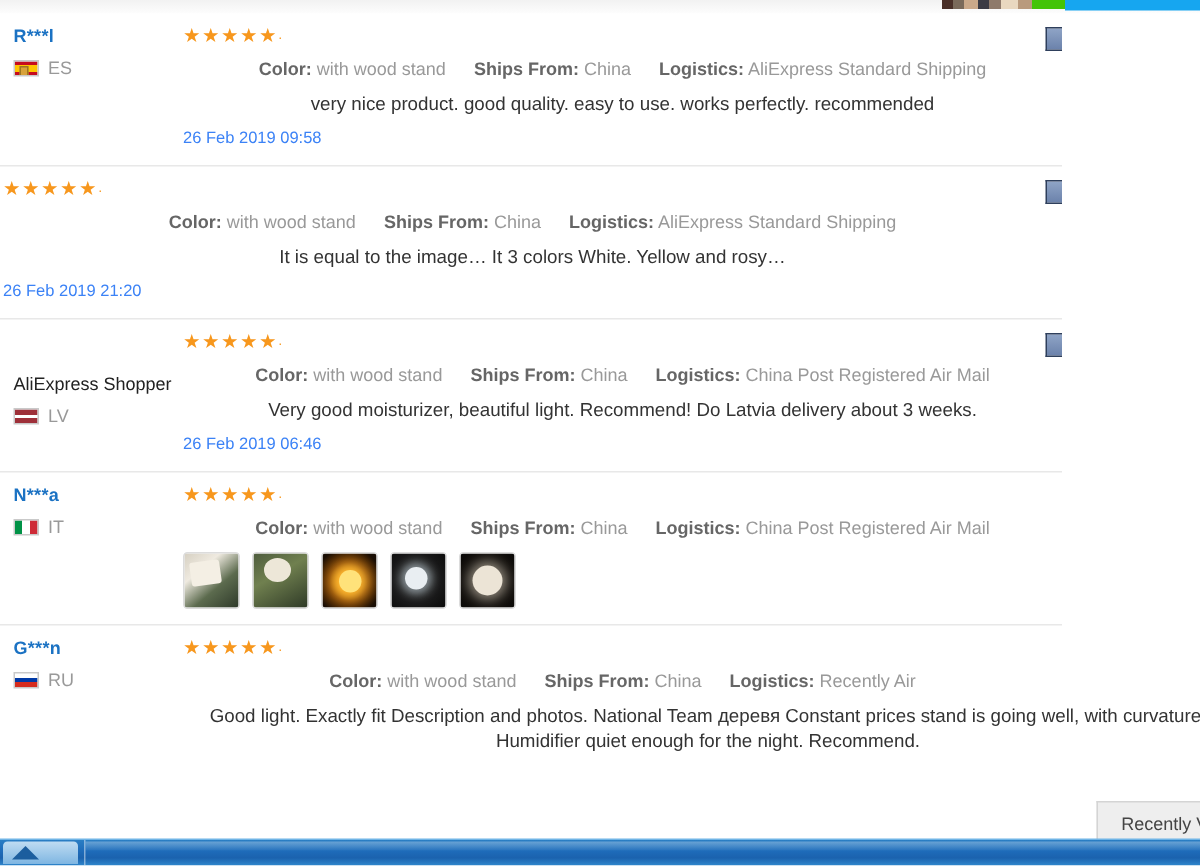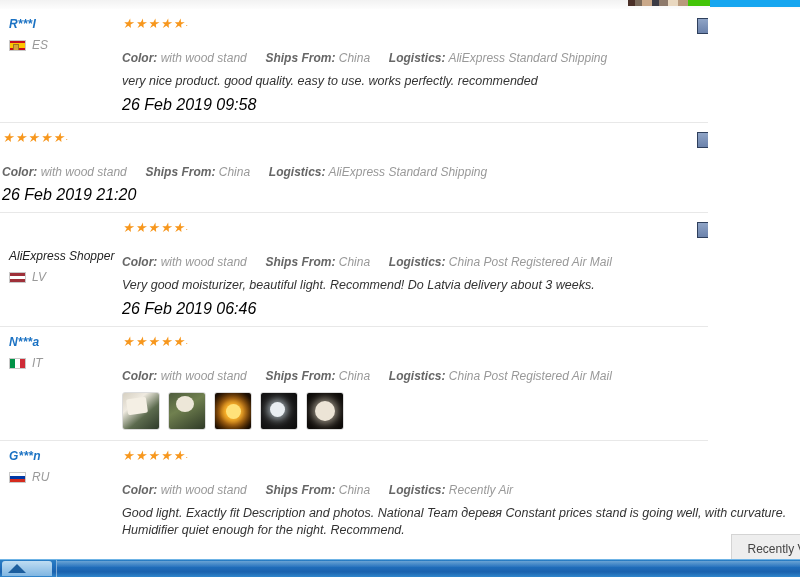--- a/index.html
+++ b/index.html
@@ -51,21 +51,20 @@
     position: absolute; top: 0; left: 710px;
     width: 90px; height: 7px;
     background: #16a6f0;
   }
 
   
   #review-list {
     position: absolute;
     top: 9px; left: 0;
     width: 708px;
-    font-style: italic;
   }
   .review-row {
     position: relative;
     display: flex;
     border-bottom: 1px solid #e8e8e8;
     padding: 8px 0 10px 0;
     box-sizing: border-box;
   }
   .review-row.last { border-bottom: none; }
 
@@ -142,48 +141,50 @@
   .stars {
     color: #f7971d;
     font-size: 13px;
     letter-spacing: 1px;
     line-height: 14px;
     height: 14px;
     white-space: nowrap;
   }
   .stars .dot { color: #f7971d; font-size: 9px; }
   .attr-line {
-    margin-top: 19px;
+    margin-top: 7px;
     font-size: 12px;
     line-height: 16px;
     color: #999999;
     white-space: nowrap;
+    text-align: center;
   }
   .attr-label {
     color: #666666;
     font-weight: bold;
   }
   .attr-value { color: #999999; }
   .attr-sep { display: inline-block; width: 12px; }
 
   .review-text {
     margin-top: 7px;
     font-size: 12.5px;
     line-height: 17px;
     color: #333333;
     white-space: nowrap;
+    text-align: center;
   }
   .review-text.wrap {
     white-space: normal;
     width: 700px;
   }
   .review-date {
     margin-top: 7px;
-    font-size: 16px;
-    color: #000000;
+    font-size: 11px;
+    color: #3b82f6;
     line-height: 15px;
   }
 
   .thumbs {
     margin-top: 8px;
     display: flex;
     gap: 8px;
   }
   .thumb {
     width: 38px; height: 38px;
@@ -342,20 +343,21 @@
       <div class="attr-line">
         <span class="attr-label">Color:</span>
         <span class="attr-value">with wood stand</span>
         <span class="attr-sep"></span>
         <span class="attr-label">Ships From:</span>
         <span class="attr-value">China</span>
         <span class="attr-sep"></span>
         <span class="attr-label">Logistics:</span>
         <span class="attr-value">AliExpress Standard Shipping</span>
       </div>
+      <div class="review-text">It is equal to the image… It 3 colors White. Yellow and rosy…</div>
       <div class="review-date">26 Feb 2019 21:20</div>
     </div>
     <div class="helpful-btn" style="top:9px;"></div>
   </div>
 
   <div class="review-row">
     <div class="reviewer-col">
       <div class="reviewer-name plain">AliExpress Shopper</div>
       <div class="country-line">
         <span class="flag flag-lv"></span>

